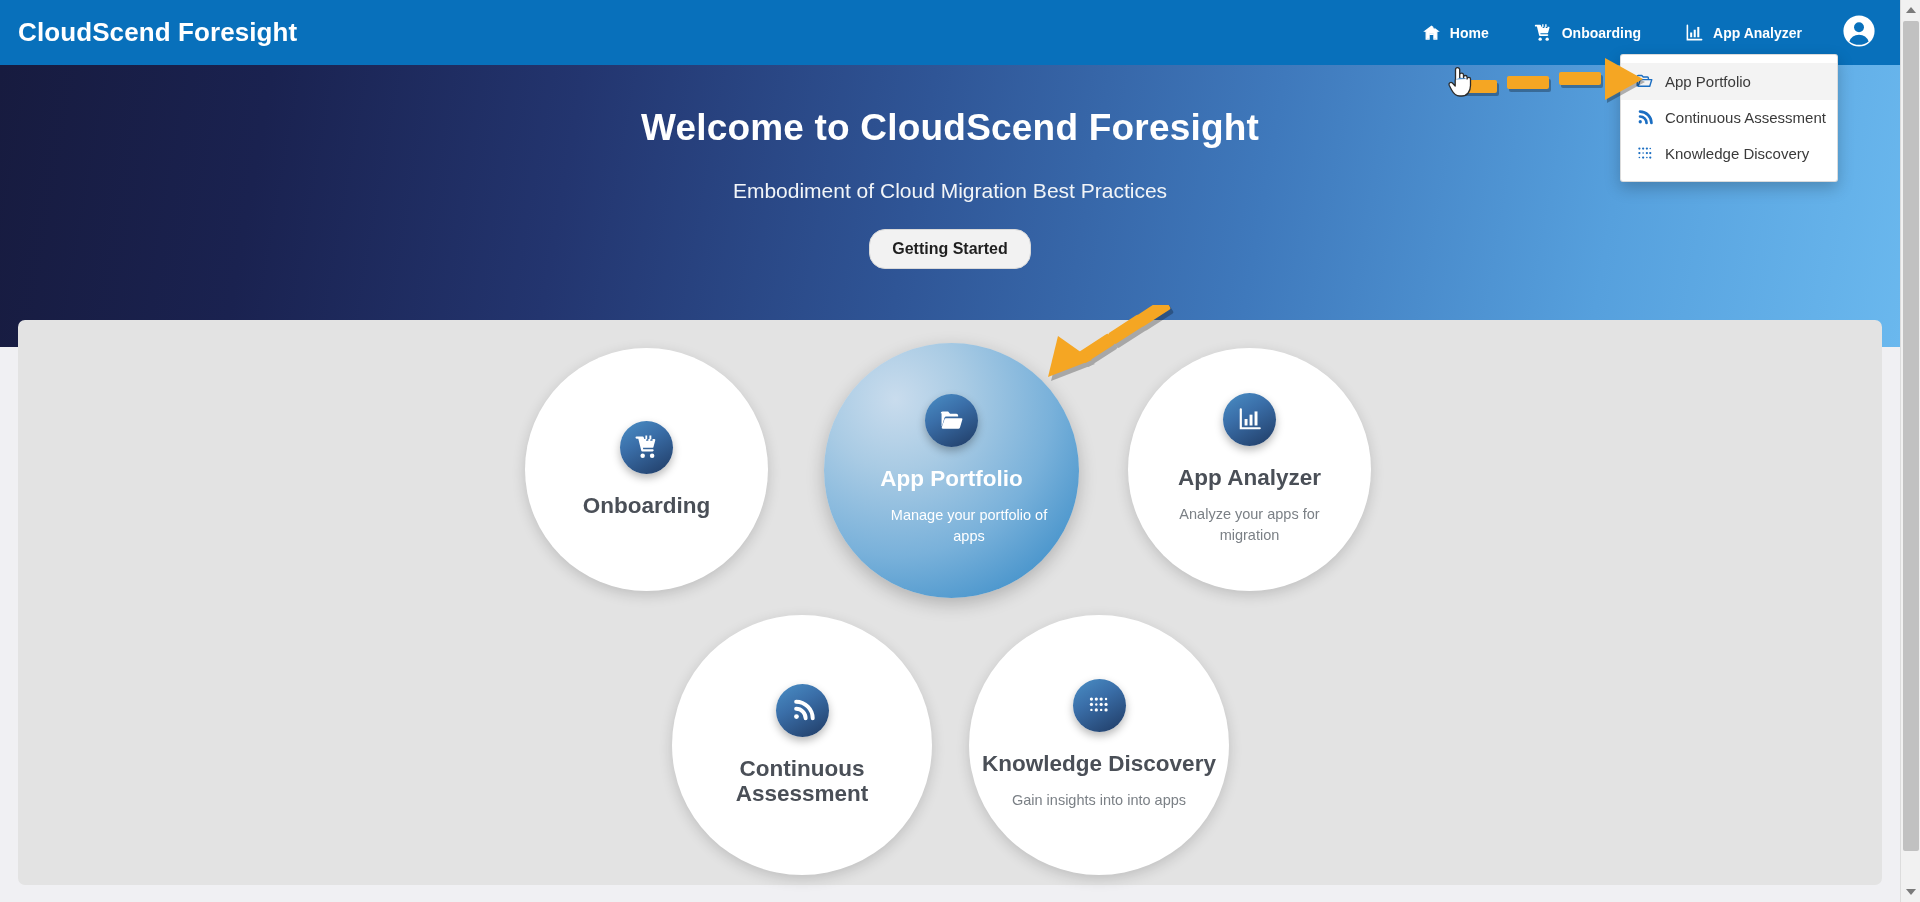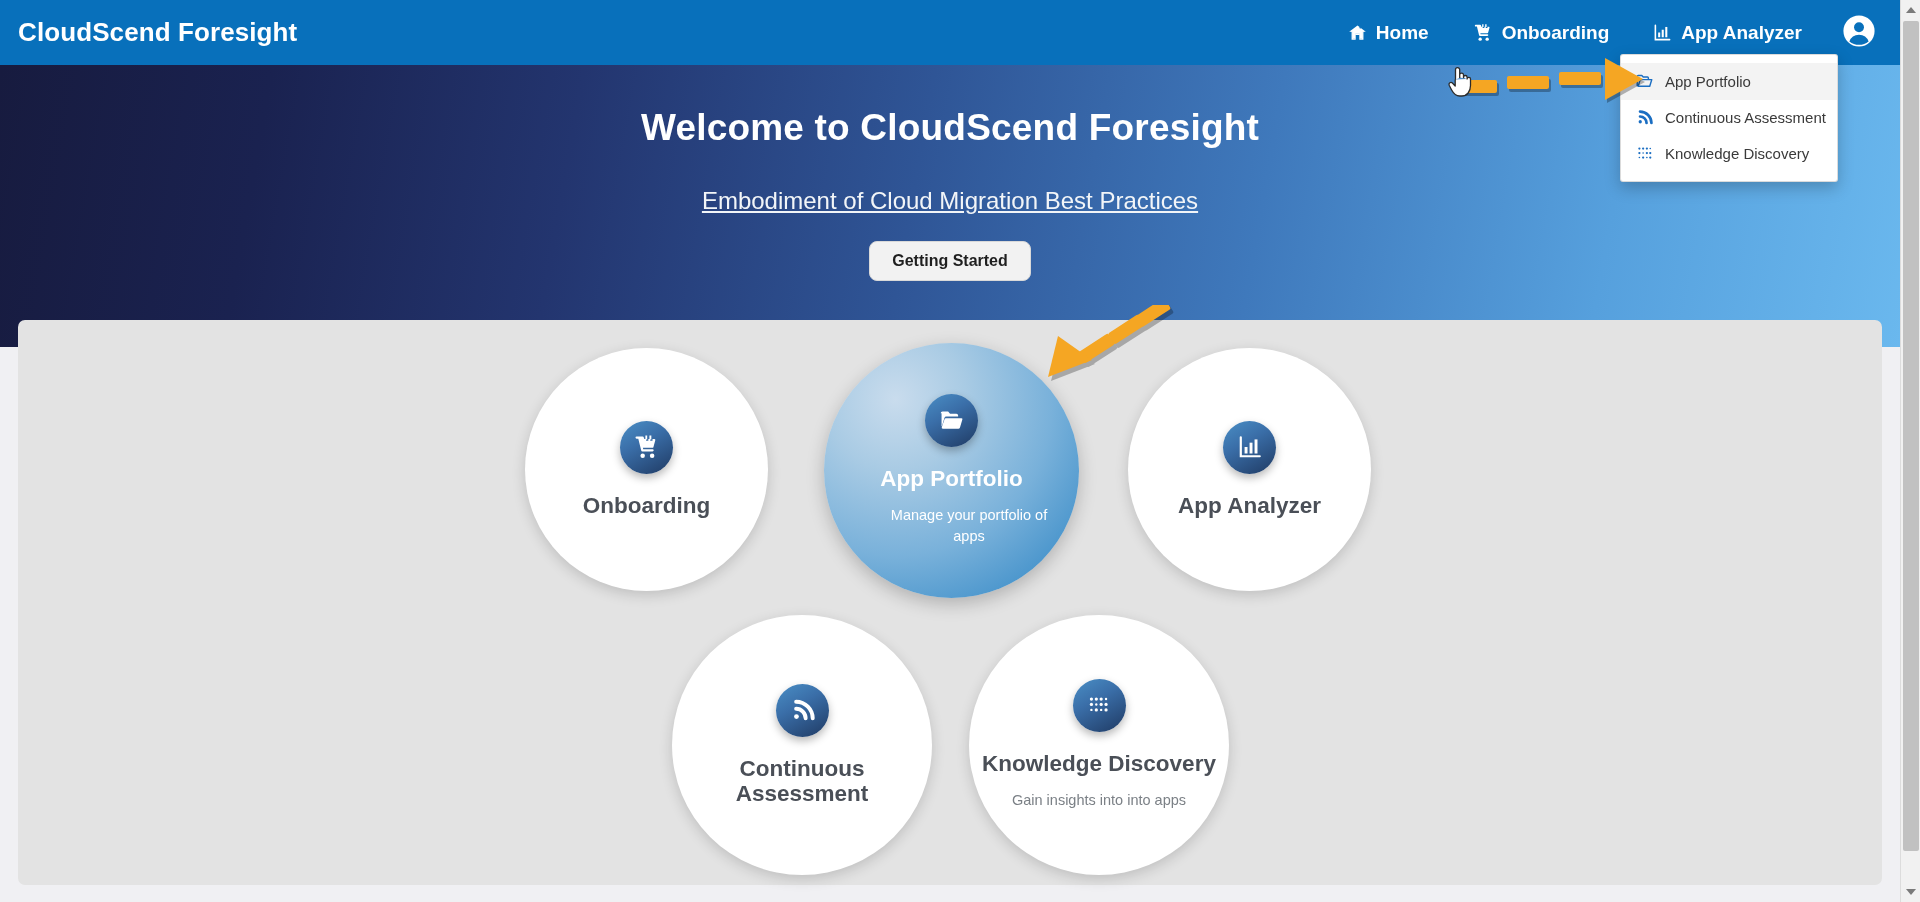--- a/index.html
+++ b/index.html
@@ -42,21 +42,21 @@
     margin-left: auto;
     display: flex;
     align-items: center;
     height: 100%;
   }
   .nav-item {
     display: flex;
     align-items: center;
     gap: 9px;
     color: #ffffff;
-    font-size: 19px;
+    font-size: 14px;
     font-weight: bold;
     padding: 0 22px;
     height: 100%;
     cursor: pointer;
     white-space: nowrap;
   }
   .nav-item svg { display: block; }
   .avatar-wrap {
     padding: 0 24px 0 18px;
     display: flex;
@@ -122,37 +122,36 @@
   }
   .hero-title {
     margin-top: 42px;
     text-align: center;
     color: #ffffff;
     font-size: 37px;
     font-weight: bold;
     letter-spacing: 0.2px;
   }
   .hero-sub {
-    margin-top: 38px;
+    margin-top: 30px;
     text-align: center;
     color: #f2f5f8;
-    font-size: 24px;
+    font-size: 21px;
     font-weight: normal;
-    text-decoration: underline;
   }
   .hero-btn-row {
     margin-top: 26px;
     text-align: center;
   }
   .hero-btn {
     display: inline-block;
     background: #f2f2f2;
     color: #1f1f1f;
     border: 1px solid #d9d9d9;
-    border-radius: 8px;
+    border-radius: 16px;
     font-size: 16px;
     font-weight: bold;
     padding: 10px 22px;
     cursor: pointer;
     font-family: "Liberation Sans", sans-serif;
   }
 
   
   .panel {
     position: absolute;
@@ -356,20 +355,21 @@
   <div class="circle" id="circle-app-analyzer">
     <div class="c-icon">
       <svg width="26" height="26" viewBox="0 0 24 24" fill="none" stroke="#ffffff" stroke-width="2">
         <path d="M3.5 3v17.5H21" stroke-linecap="round"></path>
         <rect x="7" y="12" width="2.7" height="6" fill="#ffffff" stroke="none"></rect>
         <rect x="11.6" y="8" width="2.7" height="10" fill="#ffffff" stroke="none"></rect>
         <rect x="16.2" y="5" width="2.7" height="13" fill="#ffffff" stroke="none"></rect>
       </svg>
     </div>
     <div class="c-title">App Analyzer</div>
+    <div class="c-desc">Analyze your apps for migration</div>
   </div>
 
   <div class="circle" id="circle-continuous">
     <div class="c-icon">
       <svg width="25" height="25" viewBox="0 0 24 24" fill="#ffffff">
         <circle cx="6.2" cy="17.8" r="2.3"></circle>
         <path d="M4 10.4a1.9 1.9 0 0 1 1.9-1.9 11 11 0 0 1 11 11 1.9 1.9 0 0 1-3.8 0 7.2 7.2 0 0 0-7.2-7.2A1.9 1.9 0 0 1 4 10.4z"></path>
         <path d="M4 3.6a1.9 1.9 0 0 1 1.9-1.9A17.8 17.8 0 0 1 23.7 19.5a1.9 1.9 0 1 1-3.8 0A14 14 0 0 0 5.9 5.5 1.9 1.9 0 0 1 4 3.6z"></path>
       </svg>
     </div>

